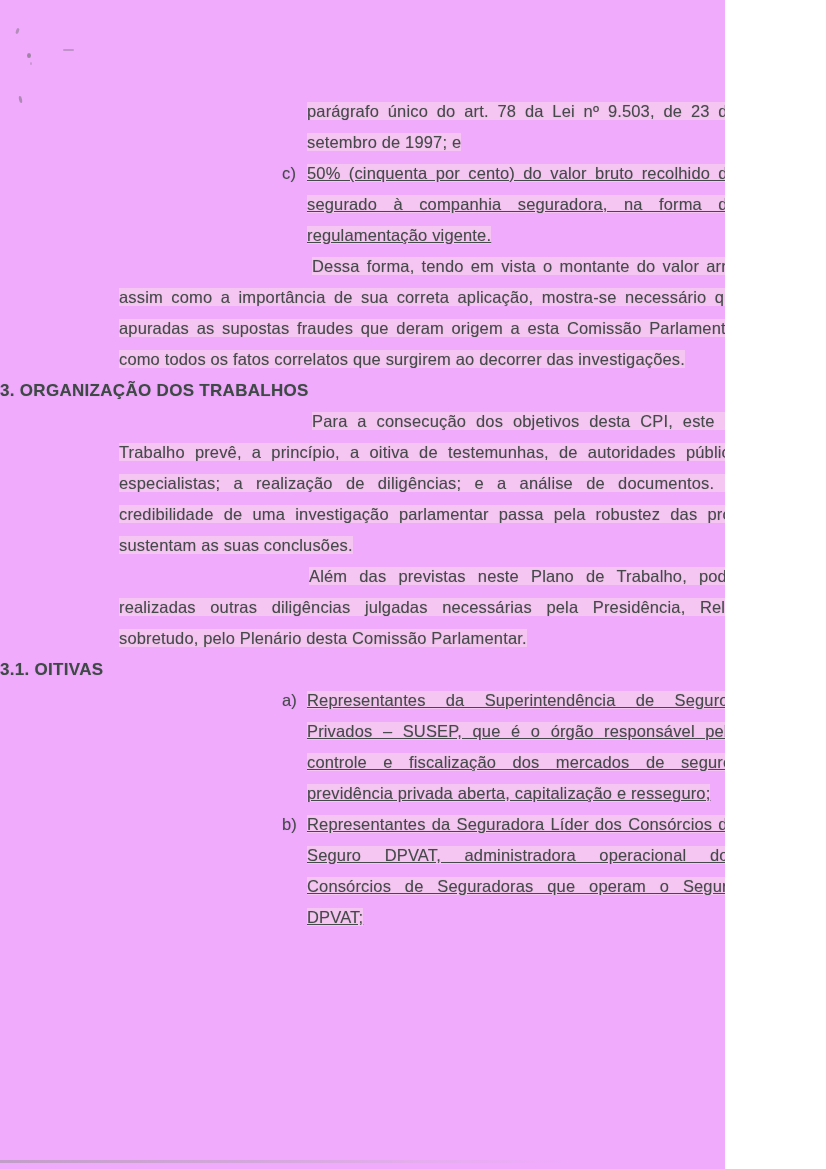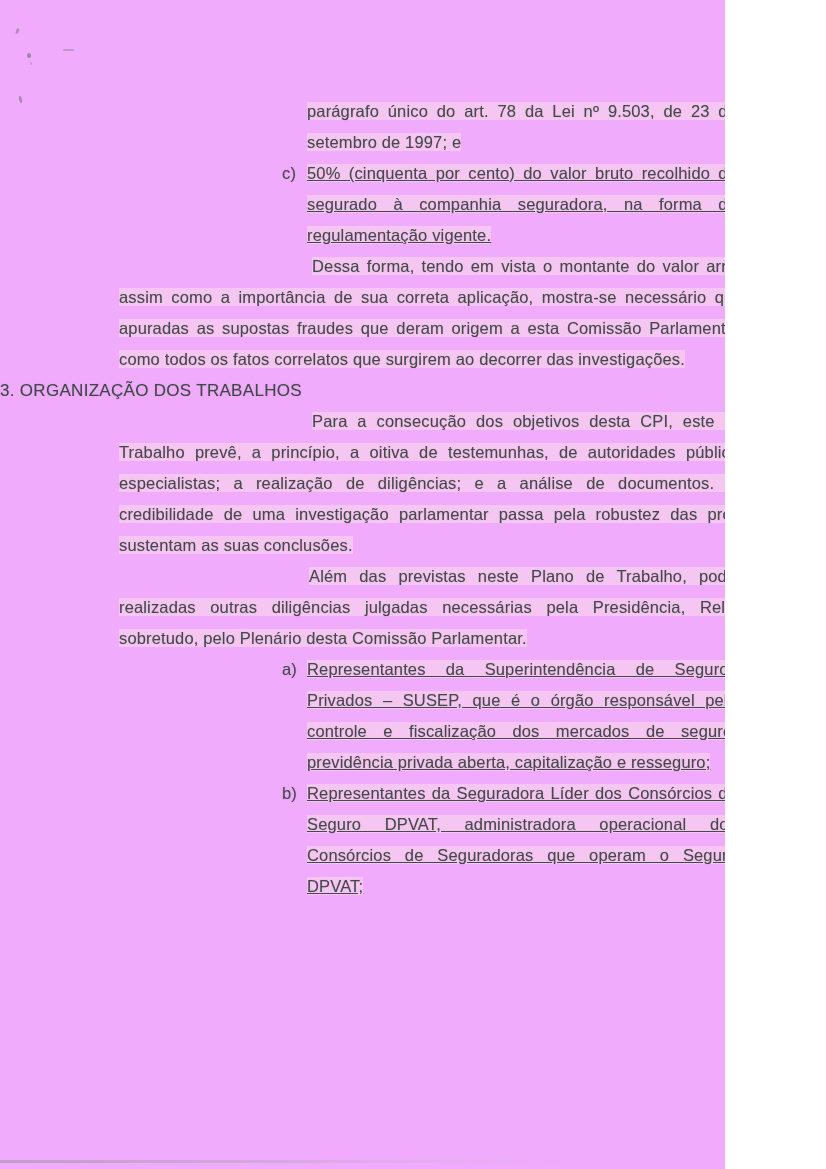--- a/index.html
+++ b/index.html
@@ -50,21 +50,21 @@
     width: 677px;
     text-align: justify;
   }
   .p1 { margin-top: 16px; text-indent: 193px; }
   .p2 { margin-top: 19px; text-indent: 193px; }
   .p3 { margin-top: 0;    text-indent: 190px; }
   .p4 { margin-top: 14px; text-indent: 190px; }
   h2.h {
     margin: 0;
     font-size: 17px;
-    font-weight: normal;
+    font-weight: bold;
     line-height: 31px;
     color: #3e4846;
     letter-spacing: 0.3px;
   }
   .h-sec3  { margin-top: 30px; margin-left: 257px; }
   .h-sec31 { margin-top: 28px; margin-left: 275px; }
 
   
   .speck {
     position: absolute;
@@ -120,20 +120,21 @@
   <h2 class="h h-sec3">3. ORGANIZAÇÃO DOS TRABALHOS</h2>
 
   <p class="para p2">
     <span class="hl">Para a consecução dos objetivos desta CPI, este Plano de Trabalho prevê, a princípio, a oitiva de testemunhas, de autoridades públicas e de especialistas; a realização de diligências; e a análise de documentos. Afinal, a credibilidade de uma investigação parlamentar passa pela robustez das provas que sustentam as suas conclusões.</span>
   </p>
 
   <p class="para p3">
     <span class="hl">Além das previstas neste Plano de Trabalho, poderão ser realizadas outras diligências julgadas necessárias pela Presidência, Relatoria e, sobretudo, pelo Plenário desta Comissão Parlamentar.</span>
   </p>
 
+  <h2 class="h h-sec31">3.1. OITIVAS</h2>
 
 
   <div class="list">
     <div class="li">
       <span class="marker">a)</span>
       <div class="li-text">
         <span class="hl">Representantes da Superintendência de Seguros Privados – SUSEP, que é o órgão responsável pelo controle e fiscalização dos mercados de seguro, previdência privada aberta, capitalização e resseguro;</span>
       </div>
     </div>
     <div class="li">

